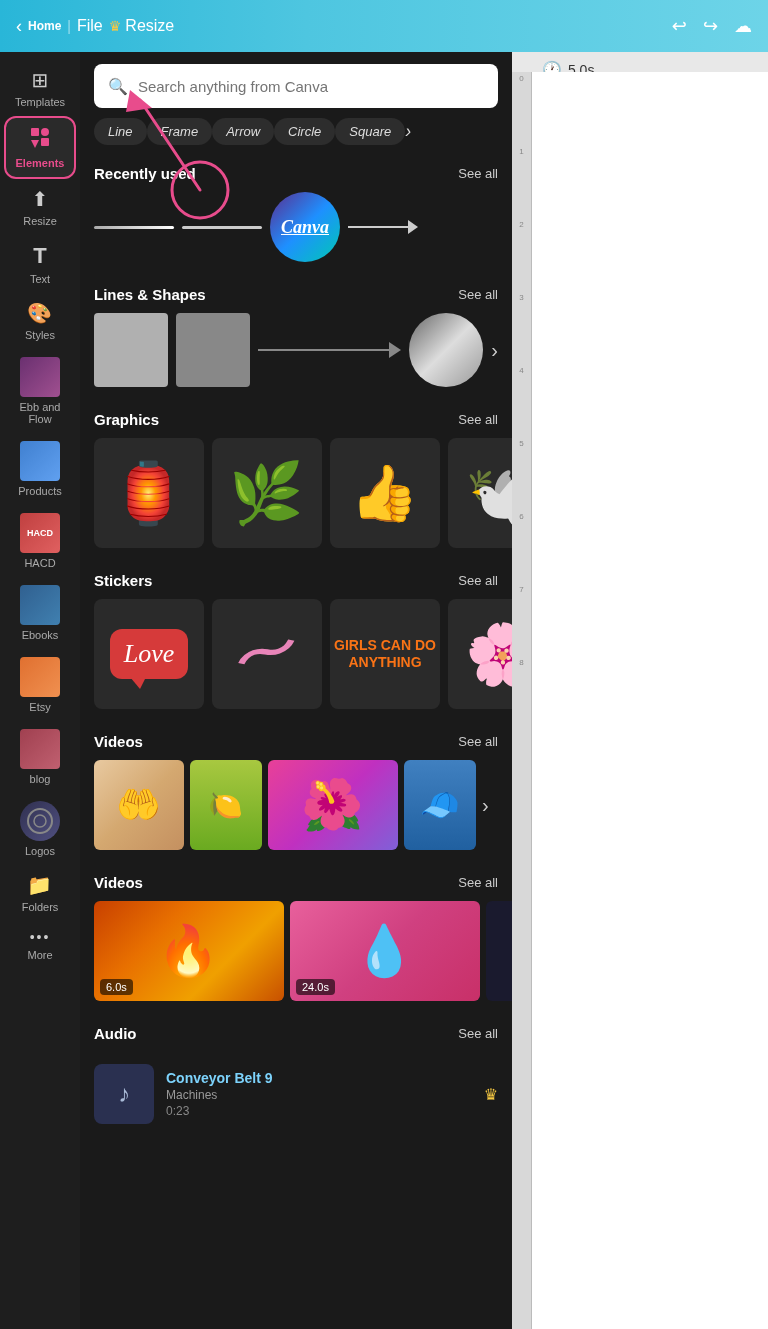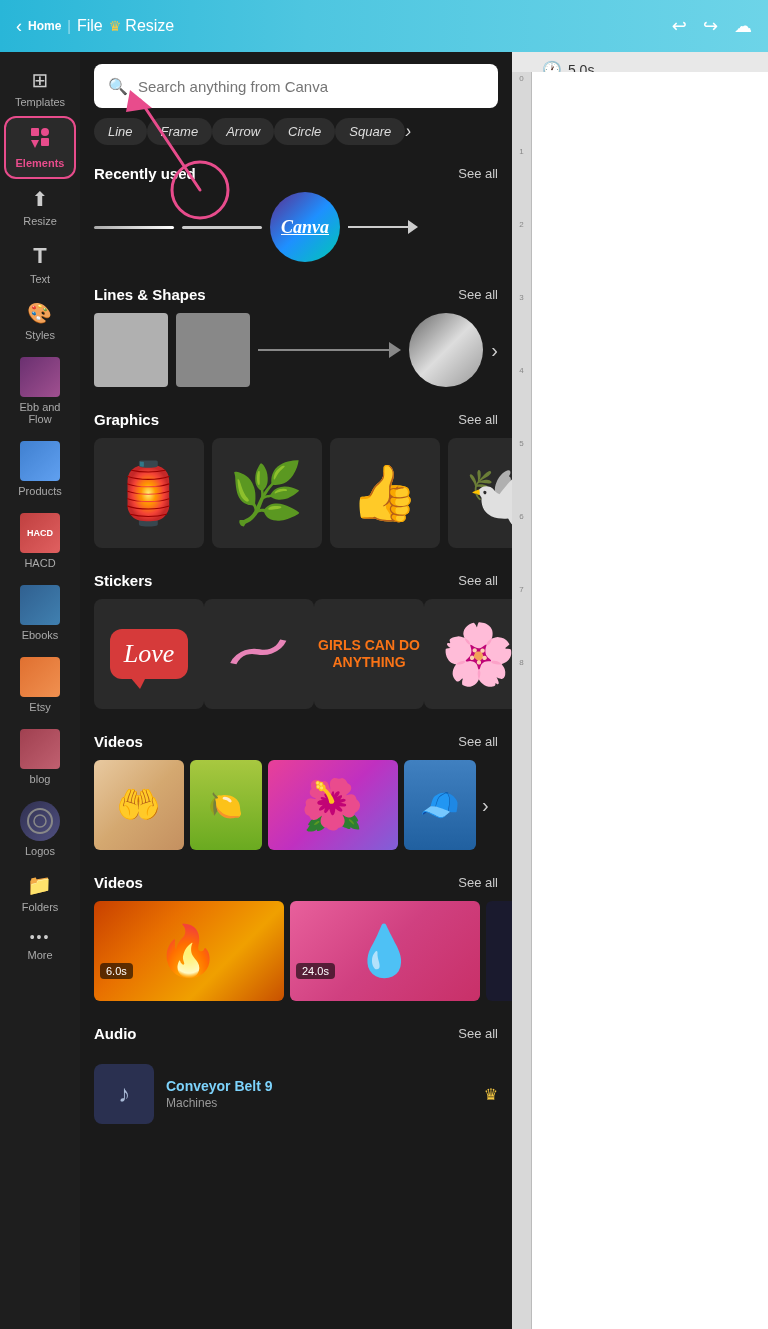--- a/index.html
+++ b/index.html
@@ -204,21 +204,21 @@
     .graphic-item {
       width: 110px; height: 110px; border-radius: 8px; overflow: hidden;
       display: flex; align-items: center; justify-content: center;
       background: #2a2a2a; flex-shrink: 0;
     }
     .graphic-emoji { font-size: 60px; }
     .graphic-emoji2 { font-size: 55px; }
 
     
     .stickers-row {
-      display: flex; align-items: center; padding-bottom: 10px;
+      display: flex; align-items: center; gap: 8px; padding-bottom: 10px;
     }
     .sticker-item {
       width: 110px; height: 110px; border-radius: 8px;
       display: flex; align-items: center; justify-content: center;
       background: #2a2a2a; flex-shrink: 0; overflow: hidden;
     }
     .sticker-love {
       background: #d63a3a; border-radius: 12px; padding: 10px 14px;
       font-family: Georgia, serif; font-size: 26px; color: white; font-style: italic;
       position: relative;
@@ -254,21 +254,21 @@
     }
     .video-item {
       height: 100px; border-radius: 6px; overflow: hidden;
       display: flex; align-items: center; justify-content: center;
       flex-shrink: 0; position: relative;
     }
     .video-fire { width: 190px; background: linear-gradient(135deg, #c84000, #e87000, #f0a000, #c85000); }
     .video-rain { width: 190px; background: linear-gradient(135deg, #e8609c, #d04080, #c83068); }
     .video-dark { width: 50px; background: #1a1a2e; }
     .video-badge {
-      position: absolute; bottom: 22px; left: 6px;
+      position: absolute; bottom: 6px; left: 6px;
       background: rgba(0,0,0,0.6); color: white; font-size: 11px;
       padding: 2px 6px; border-radius: 4px;
     }
 
     
     .audio-item {
       display: flex; align-items: center; gap: 12px;
       padding: 8px 14px 12px;
     }
     .audio-thumb {
@@ -583,20 +583,21 @@
         <span class="see-all">See all</span>
       </div>
     </div>
     <div class="audio-item">
       <div class="audio-thumb">
         <span>♪</span>
       </div>
       <div class="audio-info">
         <div class="audio-title">Conveyor Belt 9</div>
         <div class="audio-artist">Machines</div>
+        <div class="audio-duration">0:23</div>
       </div>
       <span style="color:#f5c842;font-size:16px;">♛</span>
     </div>
 
   </div>
 
   <div class="canvas-area">
     <div class="timer-badge">
       <span class="timer-icon">🕐</span>
       <span>5.0s</span>

